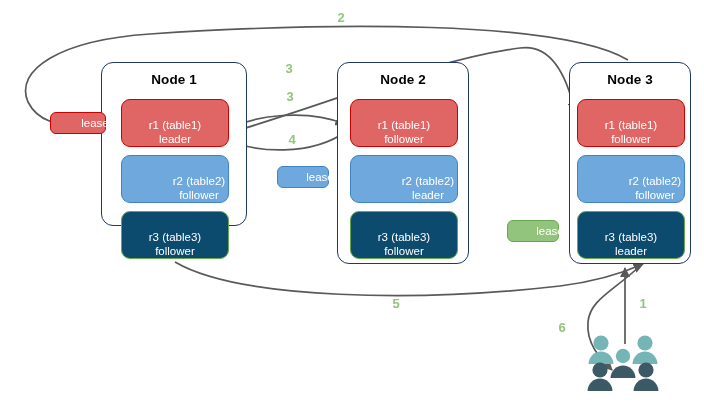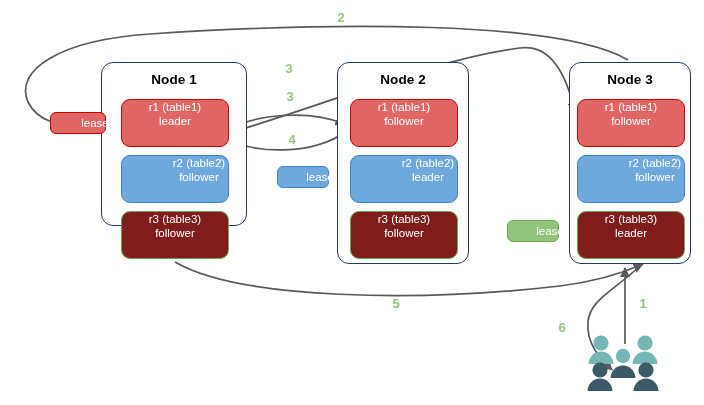--- a/index.html
+++ b/index.html
@@ -41,30 +41,30 @@
     color: #000000;
     letter-spacing: 0.1px;
   }
   .replica {
     position: absolute;
     box-sizing: border-box;
     border-radius: 9px;
     display: flex;
     flex-direction: column;
     align-items: center;
-    justify-content: flex-start;
+    justify-content: flex-end;
     color: #ffffff;
     font-size: 11.5px;
     line-height: 14px;
     text-align: center;
   }
   .replica .rl { display: block; }
   .rep-red   { background: #e06666; border: 1.6px solid #cc0000; }
   .rep-blue  { background: #6fa8dc; border: 1.6px solid #3d85c6; padding-left: 48px; }
-  .rep-green { background: #7f1d1d; border: 1.6px solid #6aa84f; }
+  .rep-green { background: #0c4a6e; border: 1.6px solid #6aa84f; }
 
   .lease {
     position: absolute;
     box-sizing: border-box;
     border-radius: 6px;
     display: flex;
     align-items: center;
     justify-content: center;
     color: #ffffff;
     font-size: 11.5px;

